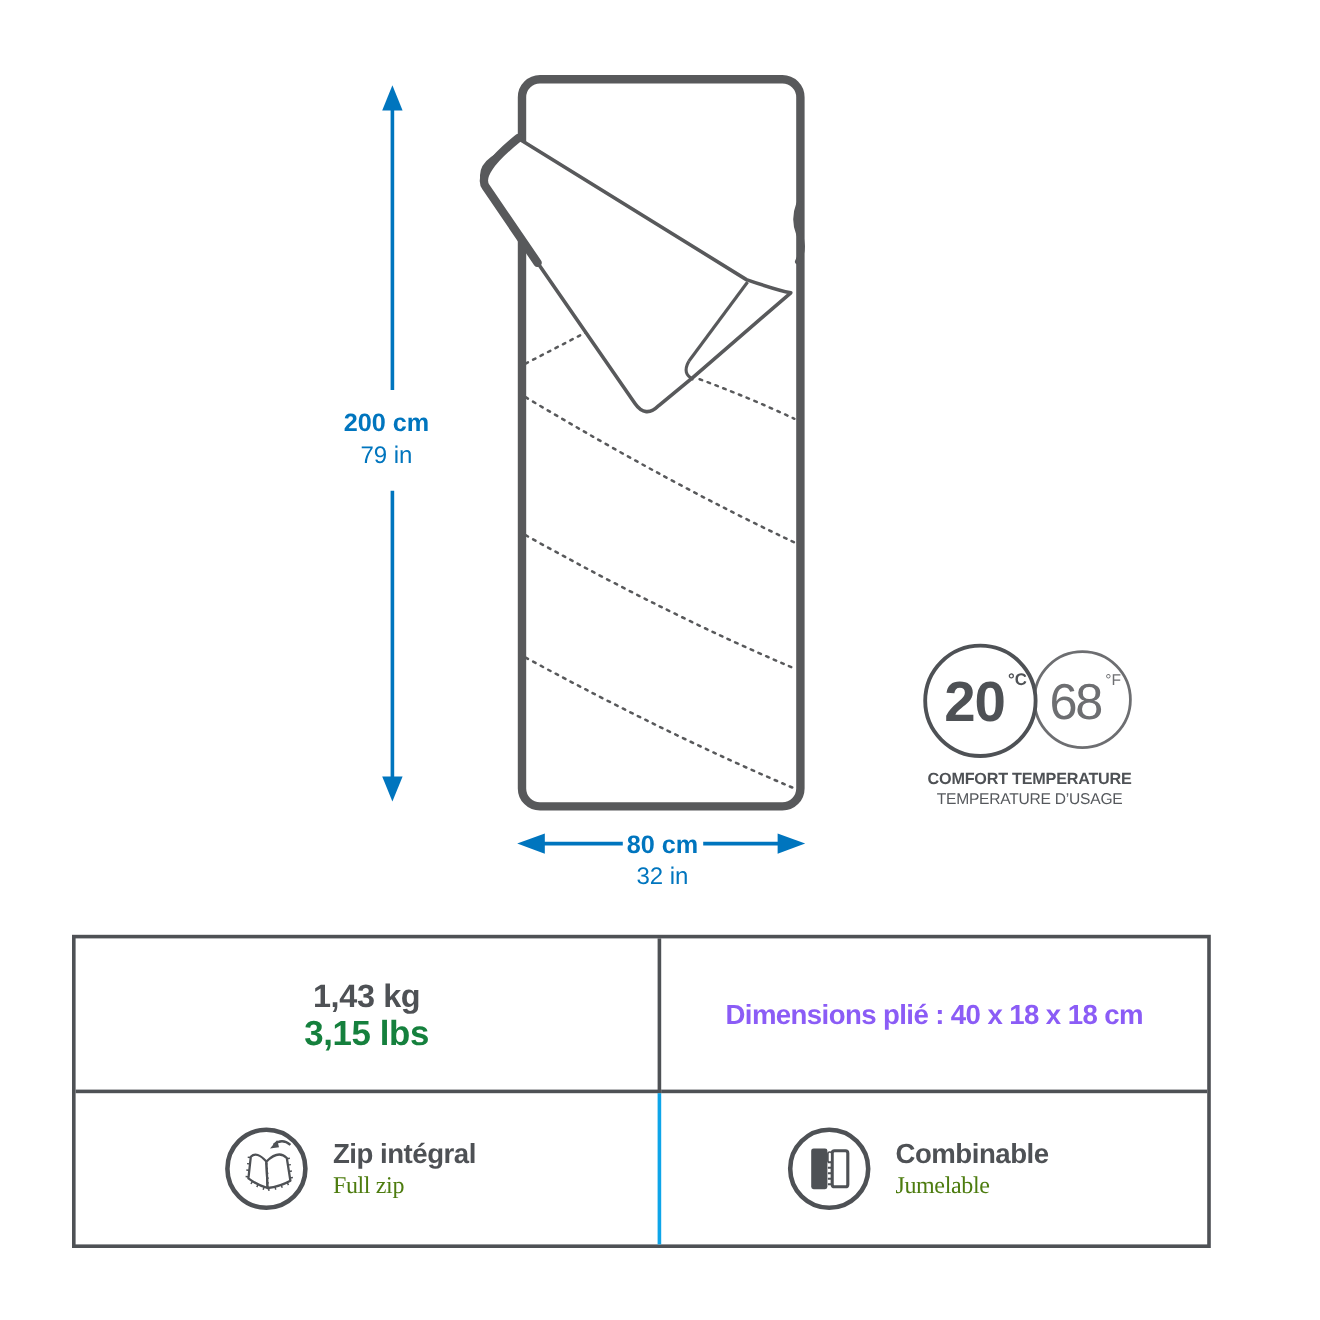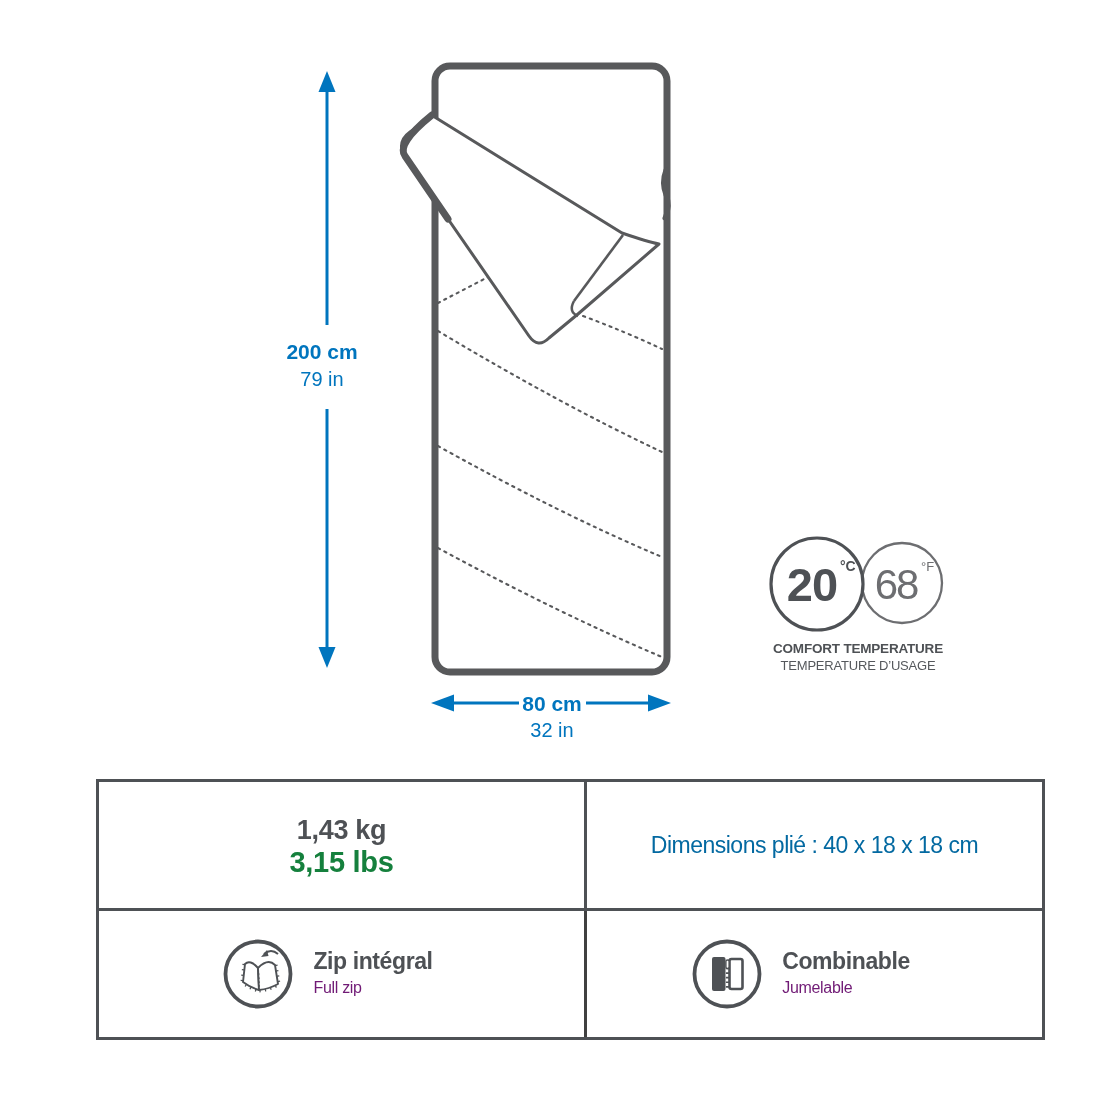--- a/index.html
+++ b/index.html
@@ -8,35 +8,35 @@
     font-family:"Liberation Sans",sans-serif;overflow:hidden;border-radius:12px;
   }
   .diagram-svg{position:absolute;left:0;top:0;}
   svg text{font-family:"Liberation Sans",sans-serif;}
   .blue-bold{font-weight:bold;font-size:21px;}
   .blue-reg{font-size:20px;}
   
   .specs-table{
     position:absolute;left:60px;top:779px;width:949px;height:261px;
     box-sizing:border-box;border:3px solid #4E5155;
-    display:grid;grid-template-columns:488px 1fr;grid-template-rows:129px 1fr;margin-left:36px;
+    display:grid;grid-template-columns:488px 1fr;grid-template-rows:129px 1fr;
   }
   .cell{box-sizing:border-box;display:flex;align-items:center;justify-content:center;}
   .cell-weight{border-right:3px solid #4E5155;border-bottom:3px solid #4E5155;}
   .cell-folded{border-bottom:3px solid #4E5155;}
-  .cell-zip{border-right:3px solid #404040;}
+  .cell-zip{border-right:3px solid #0ea5e9;}
   .txt-center{text-align:center;}
   .txt-left{text-align:left;}
   .w-primary{font-weight:bold;font-size:27px;color:#4E5155;line-height:33px;letter-spacing:-0.3px;}
   .w-secondary{font-size:29px;color:#15803d;line-height:30px;letter-spacing:-0.3px;font-weight:bold;}
-  .f-primary{font-weight:normal;font-size:23px;color:#0369a1;line-height:31px;letter-spacing:-0.5px;}
+  .f-primary{font-weight:bold;font-size:23px;color:#8b5cf6;line-height:31px;letter-spacing:-0.5px;}
   .f-secondary{font-size:20px;color:#55585C;line-height:28px;letter-spacing:-0.3px;}
   .feature{display:flex;align-items:center;gap:19px;transform:translateX(-14px);}
   .feat-primary{font-weight:bold;font-size:23px;color:#4E5155;line-height:28px;letter-spacing:-0.4px;}
-  .feat-secondary{font-size:16px;color:#701a75;line-height:26px;letter-spacing:-0.3px;}
+  .feat-secondary{font-size:20px;color:#4d7c0f;line-height:26px;letter-spacing:-0.3px;font-family:Liberation Serif, serif;}
   .feat-icon{flex:0 0 auto;}
 </style>
 </head>
 <body>
 
 <div class="canvas">
 
   <svg class="diagram-svg" width="1100" height="770" viewBox="0 0 1100 770">
 
     <rect x="435" y="66" width="232" height="606" rx="15" fill="#ffffff" stroke="#58595B" stroke-width="7"></rect>

